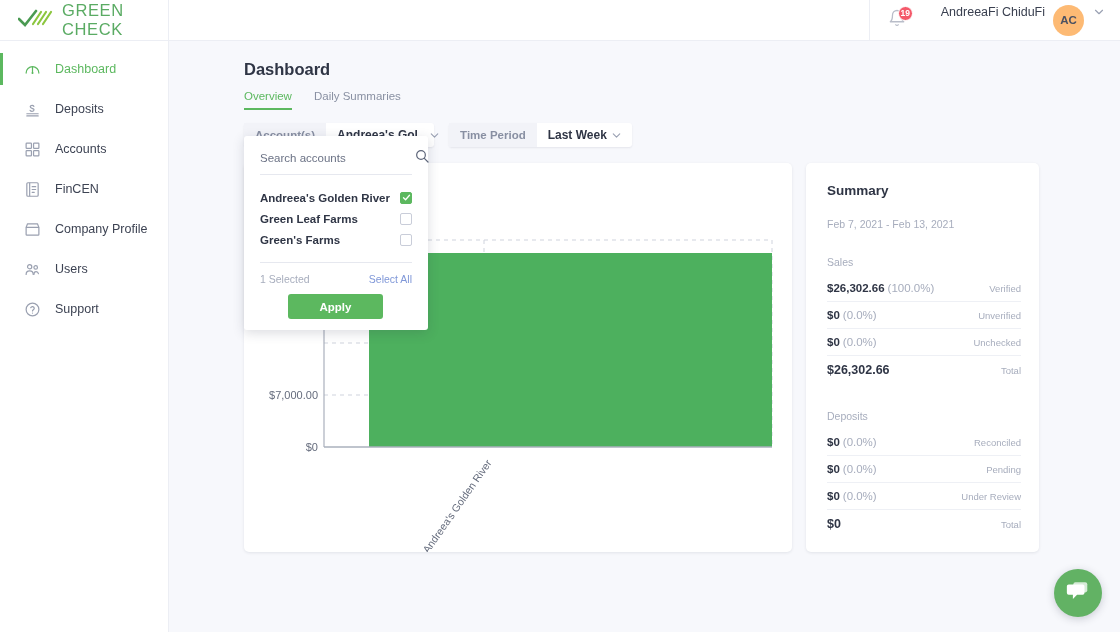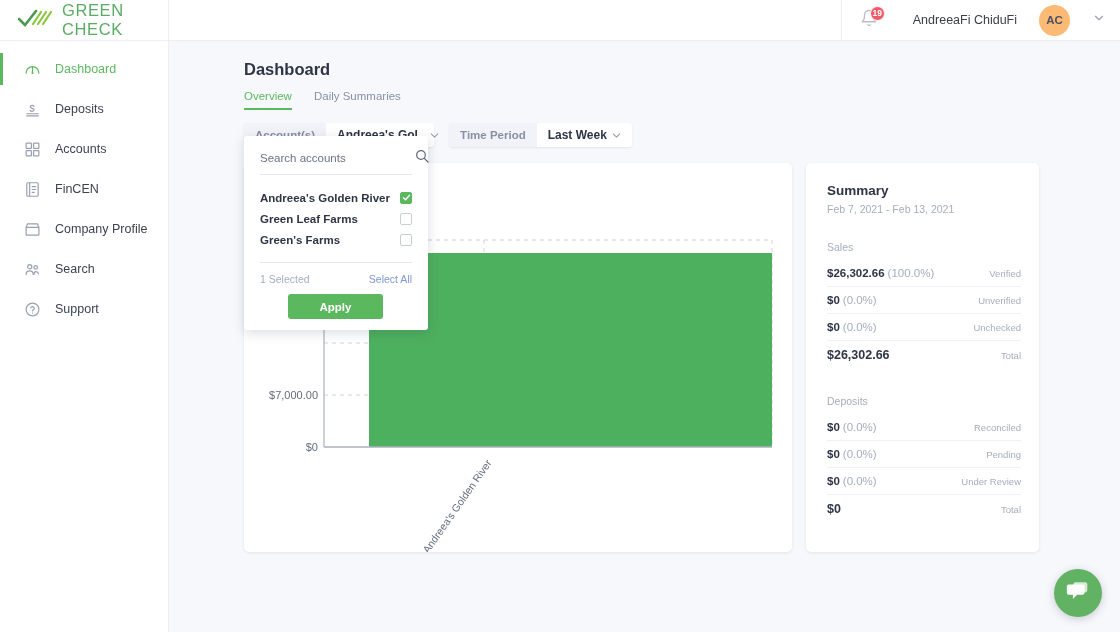--- a/index.html
+++ b/index.html
@@ -31,21 +31,21 @@
     border-left: 1px solid #eceef4;
   }
   .badge {
     position: absolute; top: 6px; right: 12px;
     background: #f4596a; color: #fff; font-size: 8.5px; font-weight: 700;
     min-width: 15px; height: 15px; border-radius: 50%;
     display: flex; align-items: center; justify-content: center;
     border: 1.5px solid #fff;
   }
   .user-area {
-    display: flex; align-items: center; gap: 22px; padding: 0 14px 0 16px;
+    display: flex; gap: 8px; padding: 0 14px 0 16px;
   }
   .user-name { font-size: 12.5px; color: #3a4050; }
   .avatar {
     width: 31px; height: 31px; border-radius: 50%; background: #fdba74;
     color: #4a5162; font-size: 11.5px; font-weight: 700;
     display: flex; align-items: center; justify-content: center;
   }
 
   
   .sidebar {
@@ -99,21 +99,21 @@
     box-shadow: 0 1px 3px rgba(40,45,70,.10);
   }
   .chart-card { width: 548px; height: 389px; position: relative; }
   .summary-card { width: 233px; height: 389px; padding: 20px 18px 0 21px; }
 
   
   .chart-svg { position: absolute; inset: 0; width: 548px; height: 389px; }
 
   
   .sum-title { font-size: 13.5px; font-weight: 700; color: #2f3545; }
-  .sum-range { font-size: 10.5px; color: #a7adbd; margin-top: 5px; }
+  .sum-range { font-size: 10.5px; color: #a7adbd; margin-top: 20px; }
   .sum-group { margin-top: 26px; }
   .sum-group-title { font-size: 10.5px; color: #a7adbd; margin-bottom: 7px; }
   .sum-row {
     display: flex; align-items: baseline; justify-content: space-between;
     padding: 7px 0 7px; border-bottom: 1px solid #eef0f5;
   }
   .sum-row.last { border-bottom: none; }
   .sum-left { font-size: 11.5px; }
   .sum-amt { font-weight: 700; color: #2f3545; }
   .sum-pct { color: #a7adbd; margin-left: 3px; }
@@ -268,21 +268,21 @@
 
     <div class="nav-item">
       <span class="ico">
         <svg width="17" height="17" viewBox="0 0 24 24" fill="none" stroke="currentColor" stroke-width="1.7">
           <circle cx="8" cy="8" r="3"></circle>
           <circle cx="16.5" cy="9" r="2.5"></circle>
           <path d="M3 19c0-3 2.3-5 5-5s5 2 5 5" stroke-linecap="round"></path>
           <path d="M14 19c0-2.5 1.3-4 3.2-4 1.6 0 2.8 1.1 3.2 3" stroke-linecap="round"></path>
         </svg>
       </span>
-      <span class="nav-label">Search</span>
+      <span class="nav-label">Users</span>
     </div>
 
     <div class="nav-item">
       <span class="ico">
         <svg width="17" height="17" viewBox="0 0 24 24" fill="none" stroke="currentColor" stroke-width="1.7">
           <circle cx="12" cy="12" r="9"></circle>
           <path d="M9.5 9.5a2.6 2.6 0 0 1 5 .9c0 1.8-2.5 2-2.5 3.6" stroke-linecap="round"></path>
           <circle cx="12" cy="17" r=".9" fill="currentColor" stroke="none"></circle>
         </svg>
       </span>

